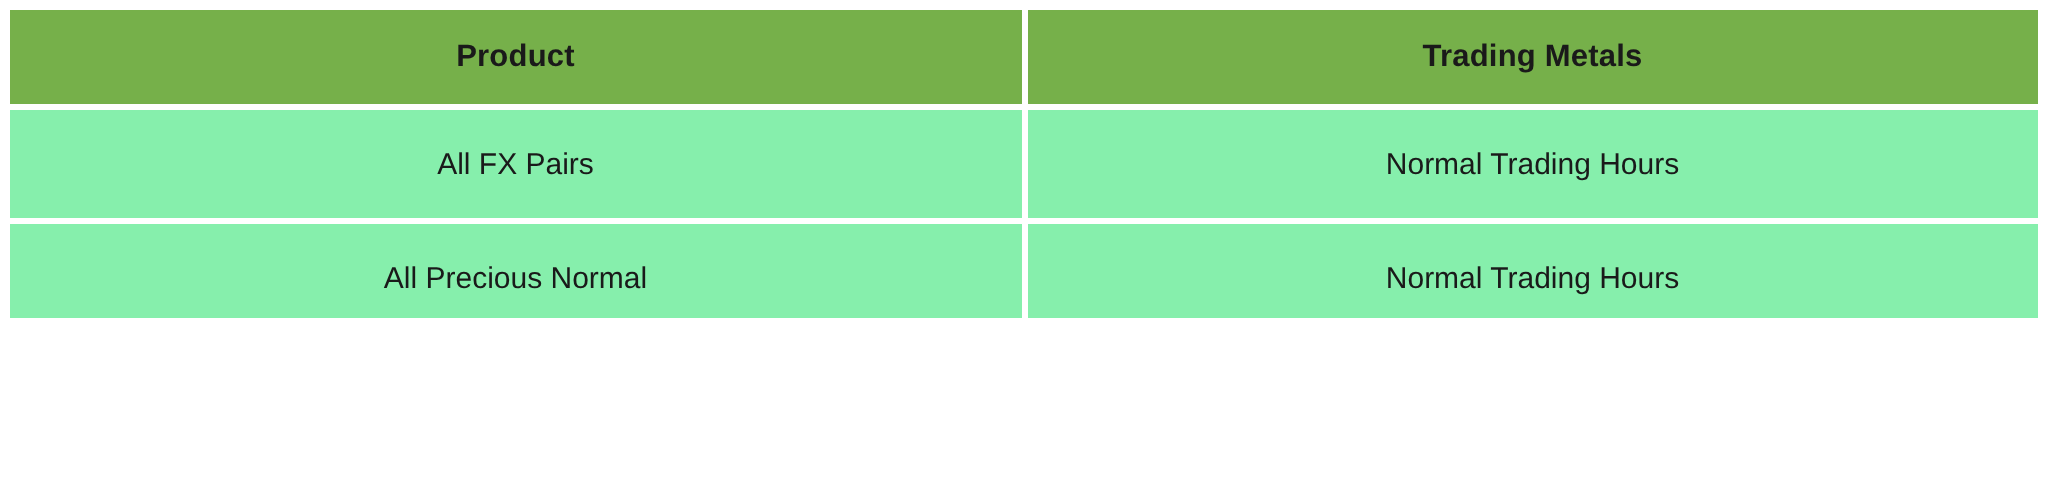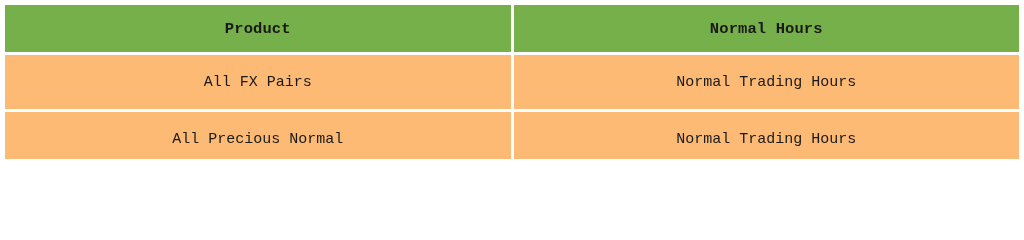--- a/index.html
+++ b/index.html
@@ -11,21 +11,20 @@
     height: 159px;
     background: #ffffff;
     font-family: "Liberation Sans", sans-serif;
     overflow: hidden;
   }
   .table-wrap {
     width: 956px;
     height: 159px;
     box-sizing: border-box;
     padding: 0;
-    font-family: Liberation Mono, monospace;
   }
   table.schedule {
     border-collapse: collapse;
     width: 1020px;
     margin: 2px 2px 2px 2px;
     table-layout: fixed;
   }
   table.schedule th,
   table.schedule td {
     text-align: center;
@@ -38,40 +37,40 @@
     background: #76b martian;
   }
   table.schedule thead th {
     background: #76b04a;
     font-weight: bold;
     height: 45px;
     font-size: 15.5px;
     letter-spacing: 0.1px;
   }
   table.schedule tbody td {
-    background: #fdba74;
+    background: #86efac;
     height: 52px;
     font-weight: normal;
   }
   table.schedule col.c1 { width: 50%; }
   table.schedule col.c2 { width: 50%; }
 </style>
 </head>
 <body>
 
 <div class="table-wrap">
   <table class="schedule">
     <colgroup>
       <col class="c1">
       <col class="c2">
     </colgroup>
     <thead>
       <tr>
         <th>Product</th>
-        <th>Normal Hours</th>
+        <th>Trading Metals</th>
       </tr>
     </thead>
     <tbody>
       <tr>
         <td>All FX Pairs</td>
         <td>Normal Trading Hours</td>
       </tr>
       <tr>
         <td>All Precious Normal</td>
         <td>Normal Trading Hours</td>

